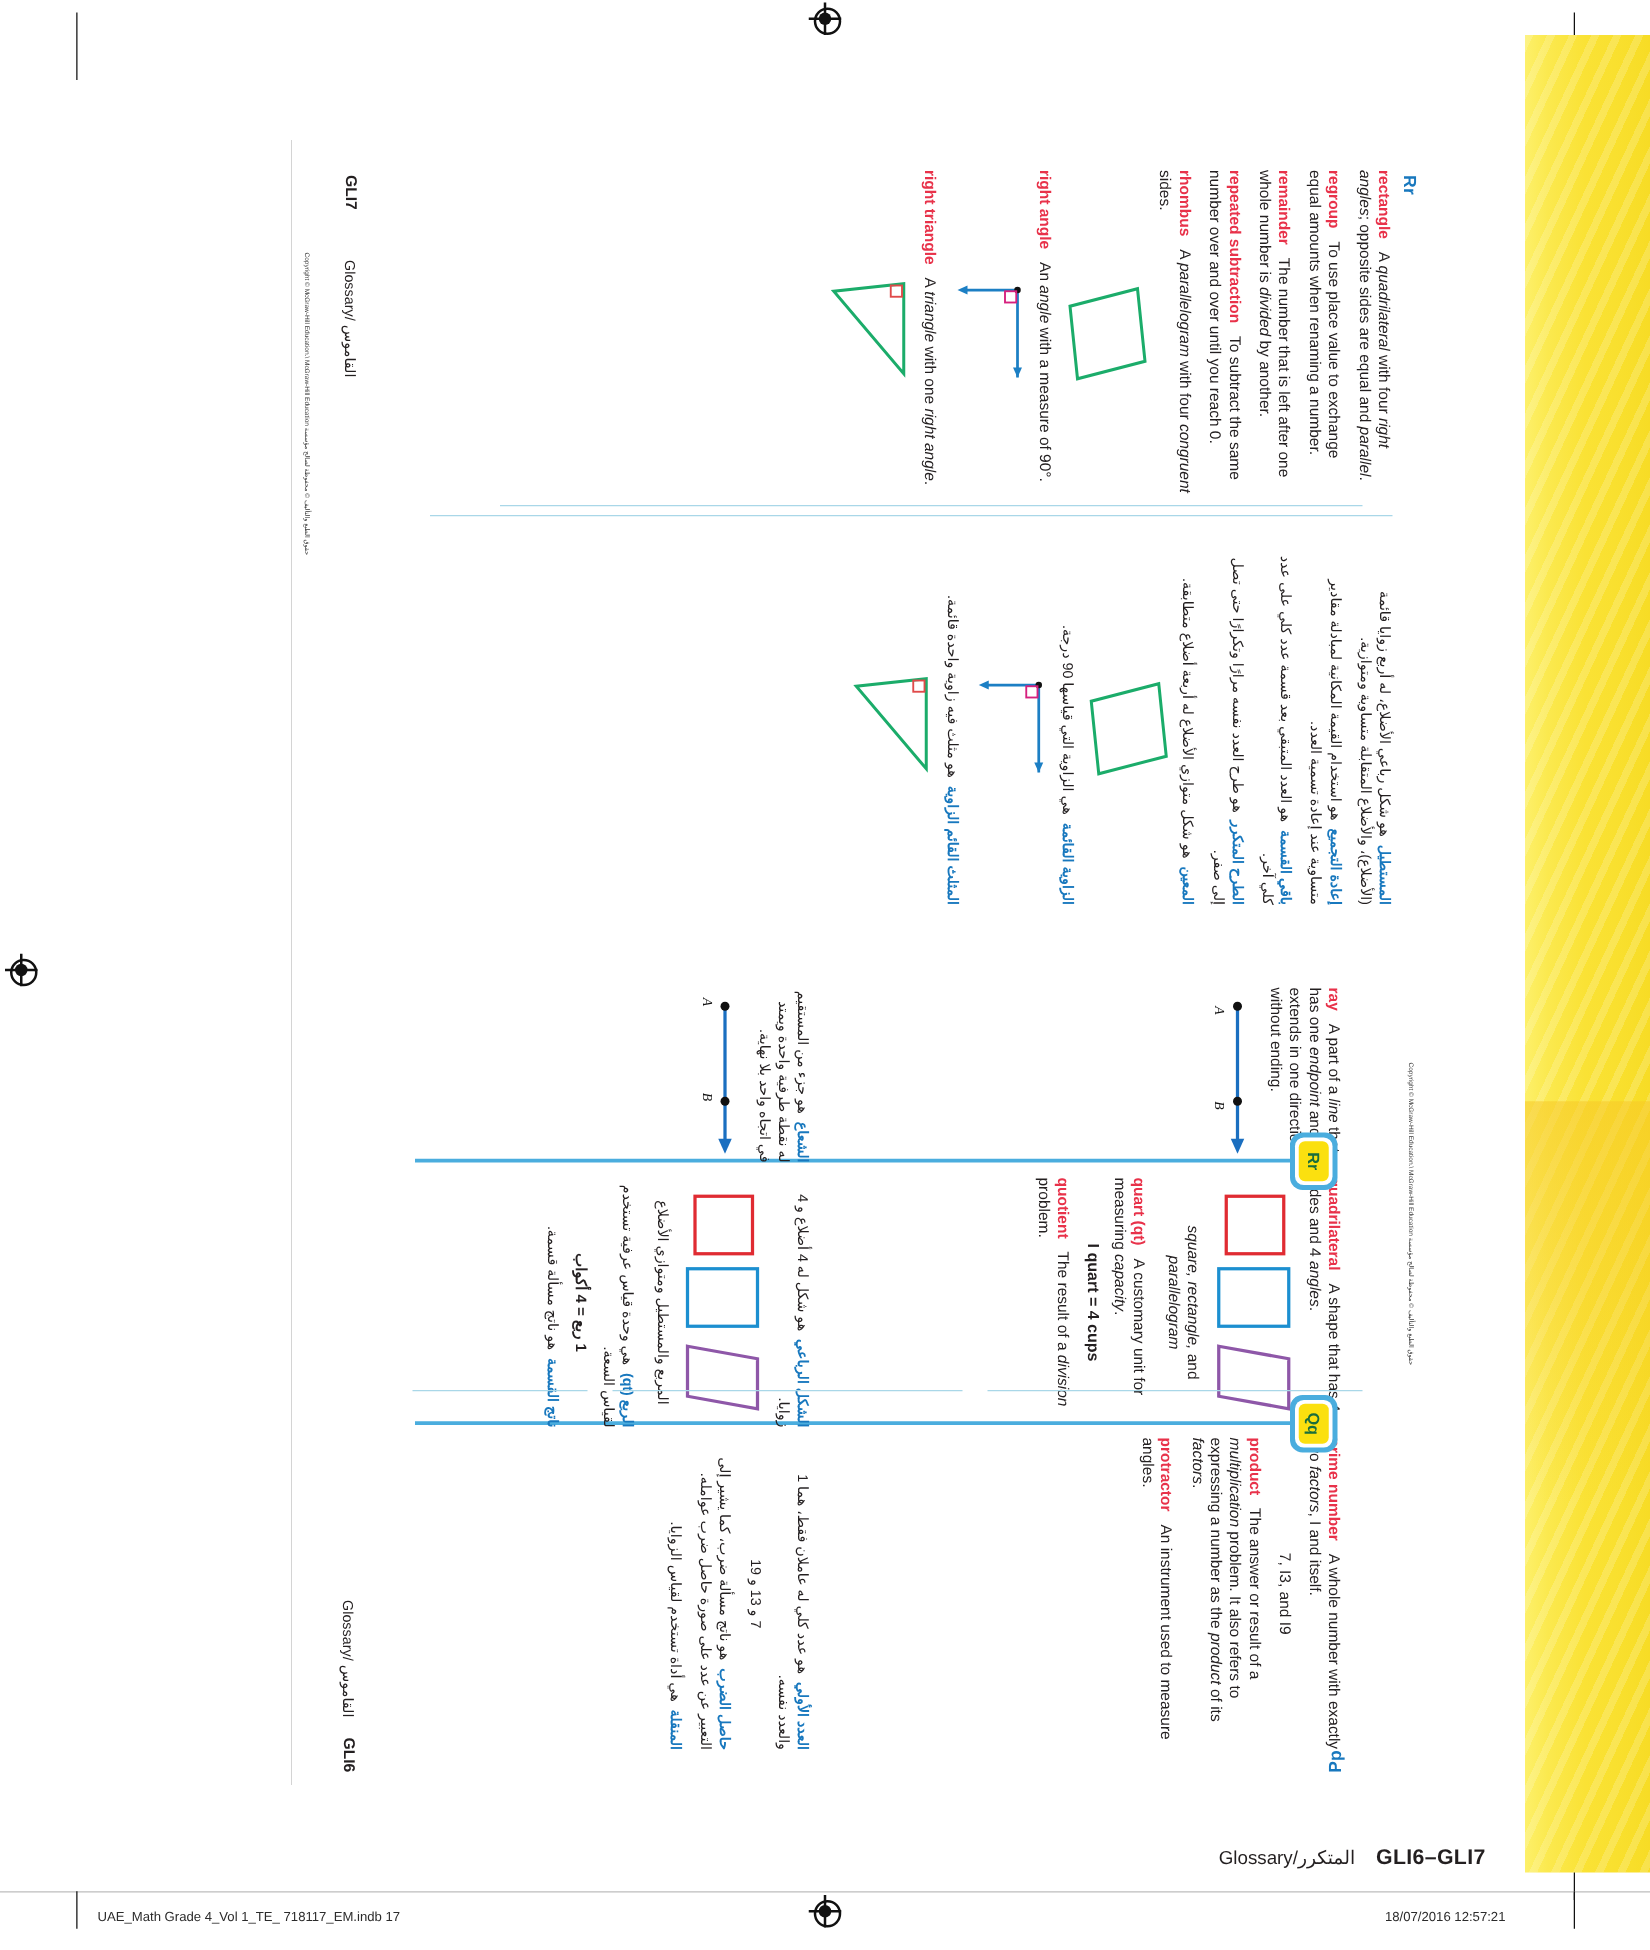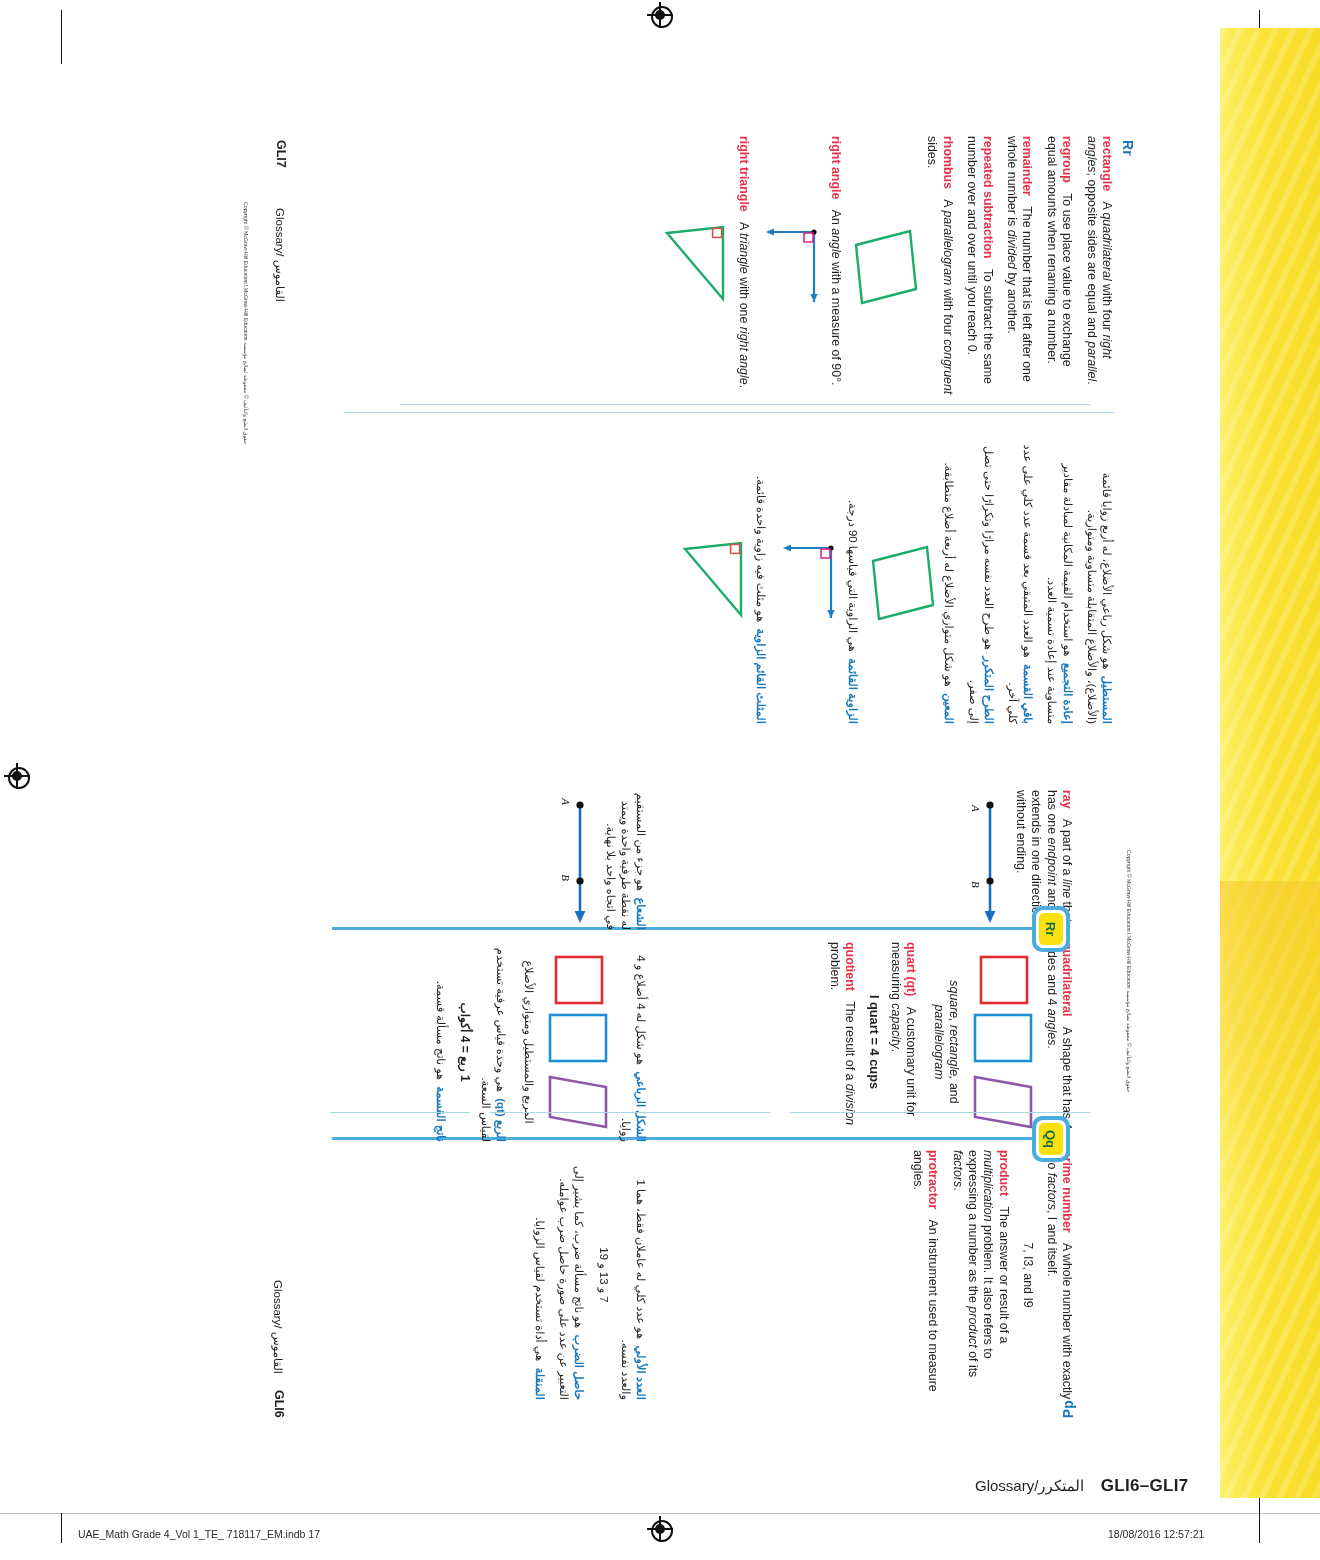--- a/index.html
+++ b/index.html
@@ -402,13 +402,13 @@
 <div class="crop-v" style="left:61px;top:1513px;height:30px;"></div>
 <div class="crop-v" style="left:1259px;top:1513px;height:30px;"></div>
 <div class="reg" style="left:647px;top:1516px;">
   <div class="cx"></div>
     <div class="cy"></div>
     <div class="ring"></div>
     <div class="dot"></div>
 </div>
 
 <div class="fileinfo" style="left:78px;top:1528px;">UAE_Math Grade 4_Vol 1_TE_ 718117_EM.indb   17</div>
-<div class="fileinfo" style="left:1108px;top:1528px;">18/08/2016   12:57:21</div>
+<div class="fileinfo" style="left:1108px;top:1528px;">18/07/2016   12:57:21</div>
 
 </body></html>

